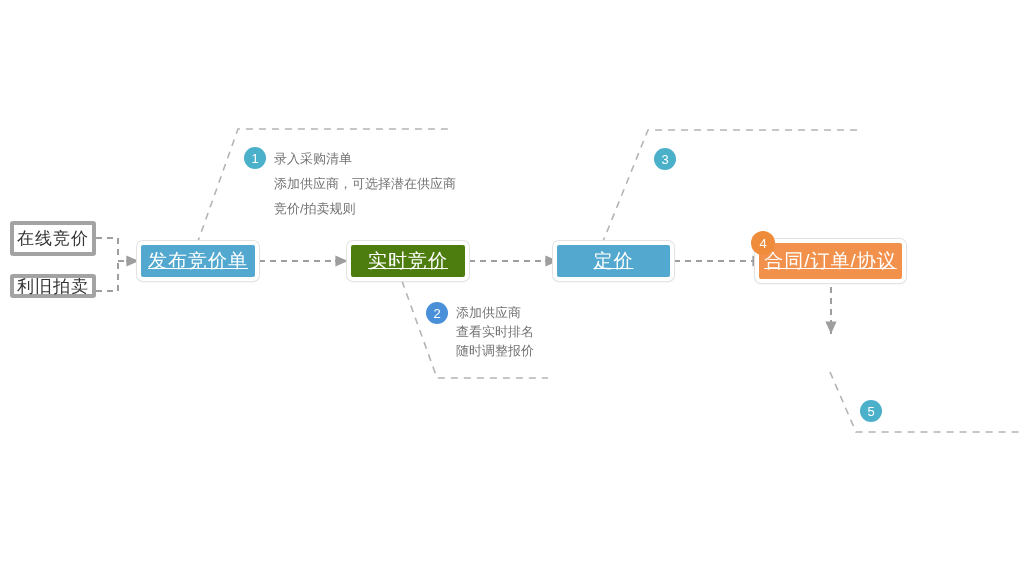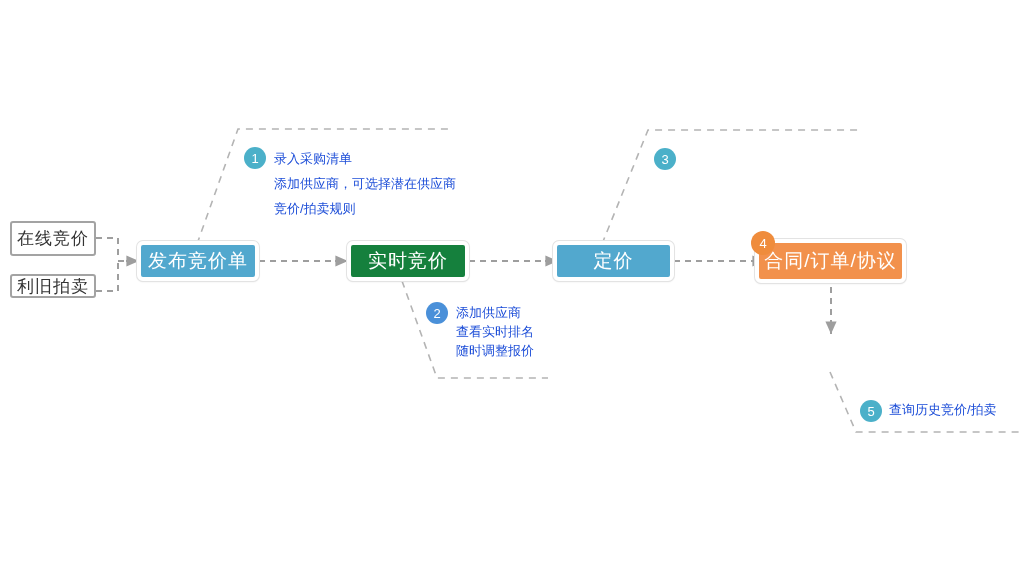--- a/index.html
+++ b/index.html
@@ -12,61 +12,62 @@
   #stage{position:relative;width:1022px;height:561px;}
 
   
   #wires{position:absolute;left:0;top:0;width:1022px;height:561px;}
 
   
   .src-box{
     position:absolute;
     box-sizing:border-box;
     background:#ffffff;
-    border:2px solid #a3a3a3;
+    border:4px solid #a3a3a3;
     border-radius:3px;
     color:#333333;
     font-size:17px;
     letter-spacing:1px;
     display:flex;align-items:center;justify-content:center;
   }
 
   
   .node{
     position:absolute;
     box-sizing:border-box;
     border-radius:6px;
     color:#ffffff;
     font-size:19px;
     letter-spacing:1px;
     display:flex;align-items:center;justify-content:center;
     border:4px solid #ffffff;
     box-shadow:0 0 0 1px #e3e3e3, 0 1px 2px rgba(0,0,0,.10);
+    text-decoration:underline;
   }
   .node.blue{background:#52a8ce;}
-  .node.teal{background:#15803d;}
+  .node.teal{background:#4d7c0f;}
   .node.orange{background:#f2914c;}
 
   
   .badge{
     position:absolute;
     width:22px;height:22px;border-radius:50%;
     color:#ffffff;font-size:13px;
     display:flex;align-items:center;justify-content:center;
     line-height:1;
     z-index:5;
   }
   .badge.cyan{background:#4bb0c9;}
   .badge.blue{background:#4a90d9;}
   .badge.orange{background:#ef8c3c;}
 
   
   .note{
     position:absolute;
-    color:#1d4ed8;
+    color:#737373;
     font-size:13px;
     line-height:25px;
     white-space:nowrap;
   }
   .note.tight{line-height:19px;}
   .note div{white-space:nowrap;}
 </style>
 </head>
 <body>
 
@@ -155,17 +156,14 @@
     <span>3</span>
   </div>
 
   <div class="badge orange" style="left:751px;top:231px;width:24px;height:24px;font-size:13px;">
     <span>4</span>
   </div>
 
   <div class="badge cyan" style="left:860px;top:400px;">
     <span>5</span>
   </div>
-  <div class="note" style="left:889px;top:399px;line-height:22px;">
-    <div>查询历史竞价/拍卖</div>
-  </div>
 
 </div>
 
 </body></html>

